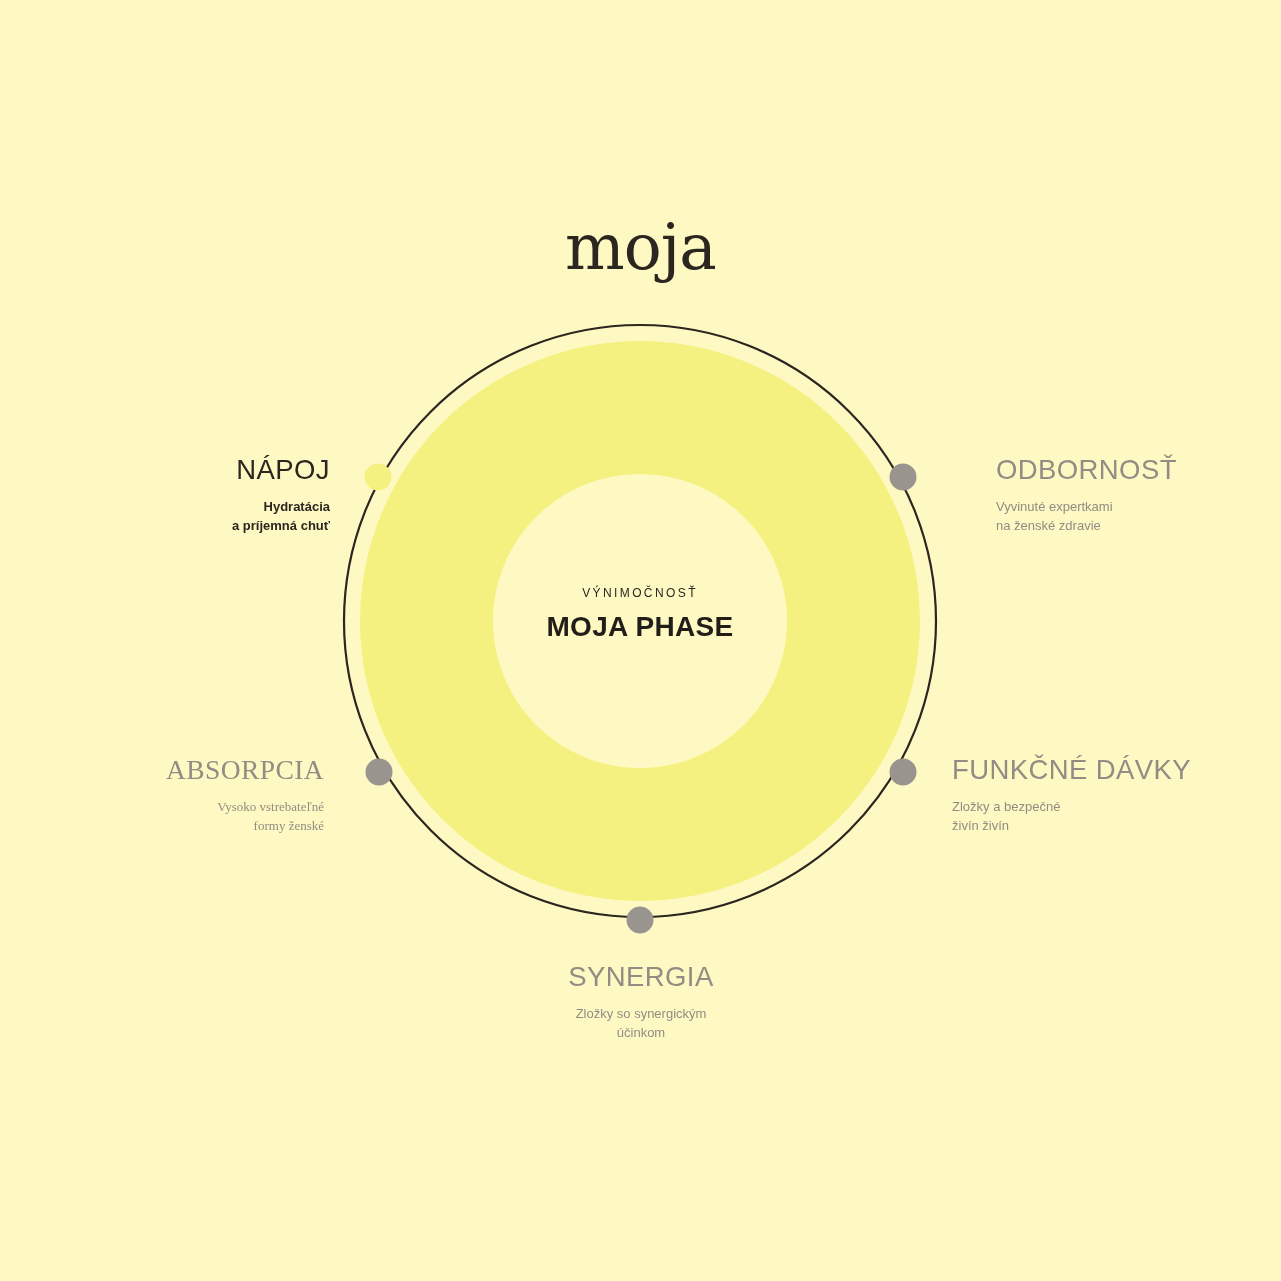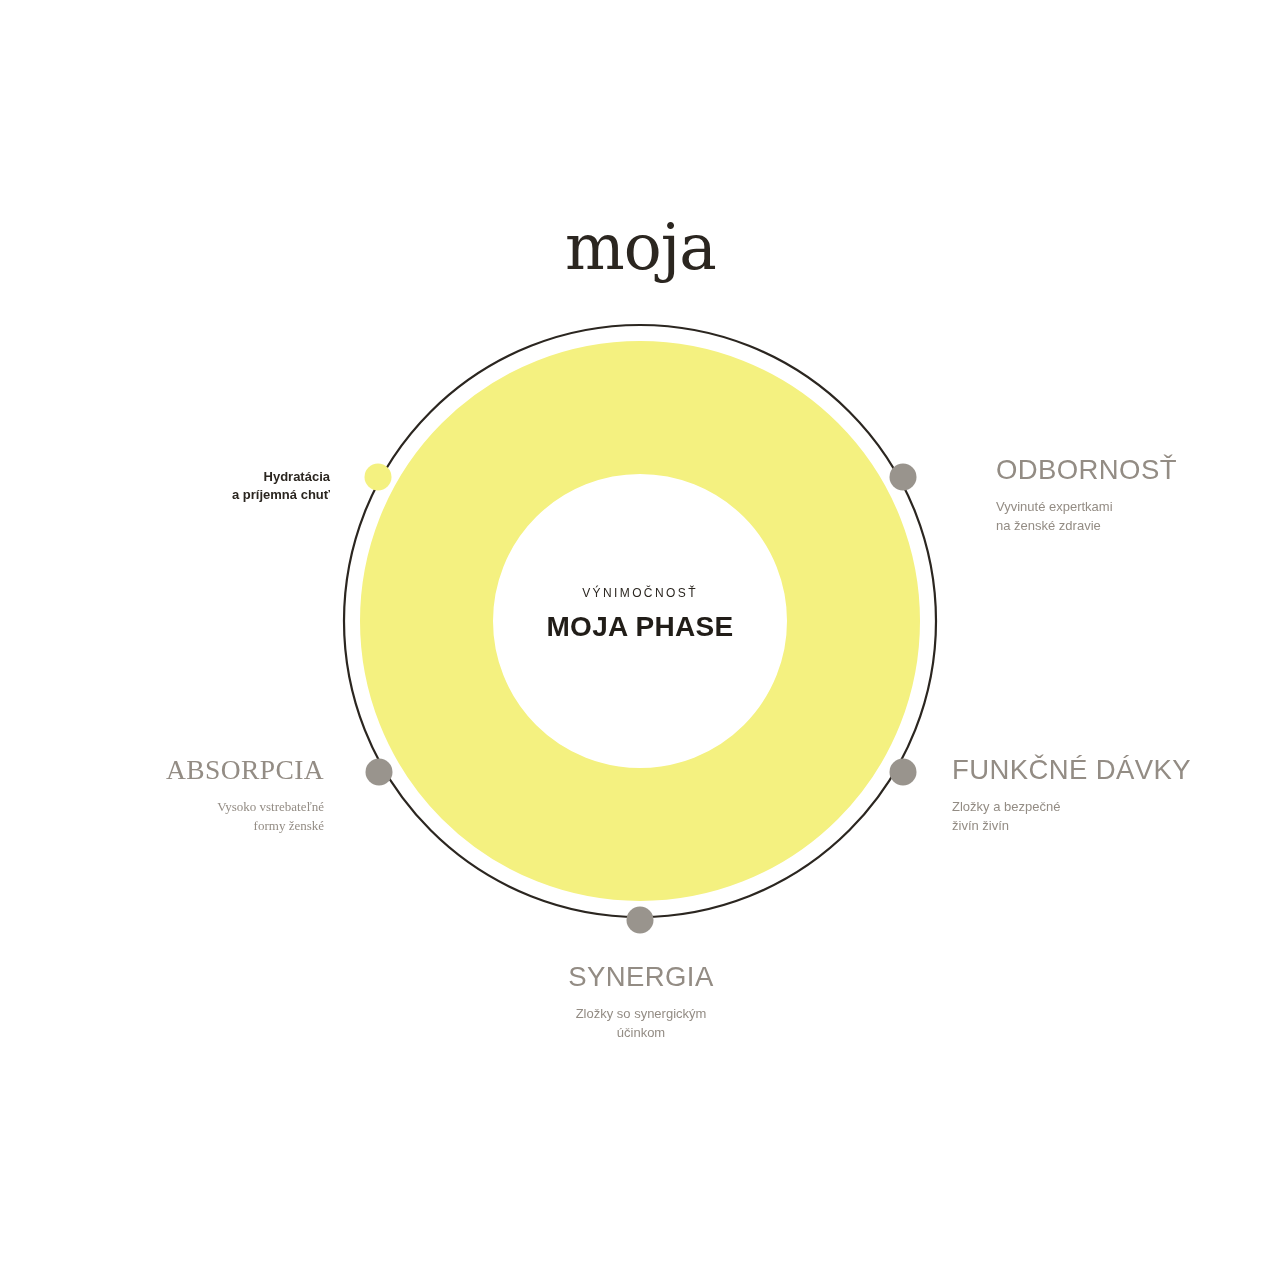--- a/index.html
+++ b/index.html
@@ -13,21 +13,21 @@
   body {
     background: #F2EBE3;
     font-family: "Liberation Sans", sans-serif;
     overflow: hidden;
   }
 
   .stage {
     position: relative;
     width: 1281px;
     height: 1281px;
-    background: #ffffff;
+    background: #fef9c3;
   }
 
   
   .brand {
     position: absolute;
     left: 0;
     top: 216px;
     width: 1281px;
     text-align: center;
     font-family: "DejaVu Serif", "Liberation Serif", serif;
@@ -124,20 +124,21 @@
     <circle cx="640" cy="920" r="13.5" fill="#99948D"></circle>
     <circle cx="379" cy="772" r="13.5" fill="#99948D"></circle>
   </svg>
 
   <div class="center-block">
     <div class="center-eyebrow">VÝNIMOČNOSŤ</div>
     <div class="center-title">MOJA PHASE</div>
   </div>
 
   <div class="pillar p-napoj is-active">
+    <div class="p-title">NÁPOJ</div>
     <div class="p-desc">
       <div class="nowrap">Hydratácia</div>
       <div class="nowrap">a príjemná chuť</div>
     </div>
   </div>
 
   <div class="pillar p-odbornost is-muted">
     <div class="p-title">ODBORNOSŤ</div>
     <div class="p-desc">
       <div class="nowrap">Vyvinuté expertkami</div>

